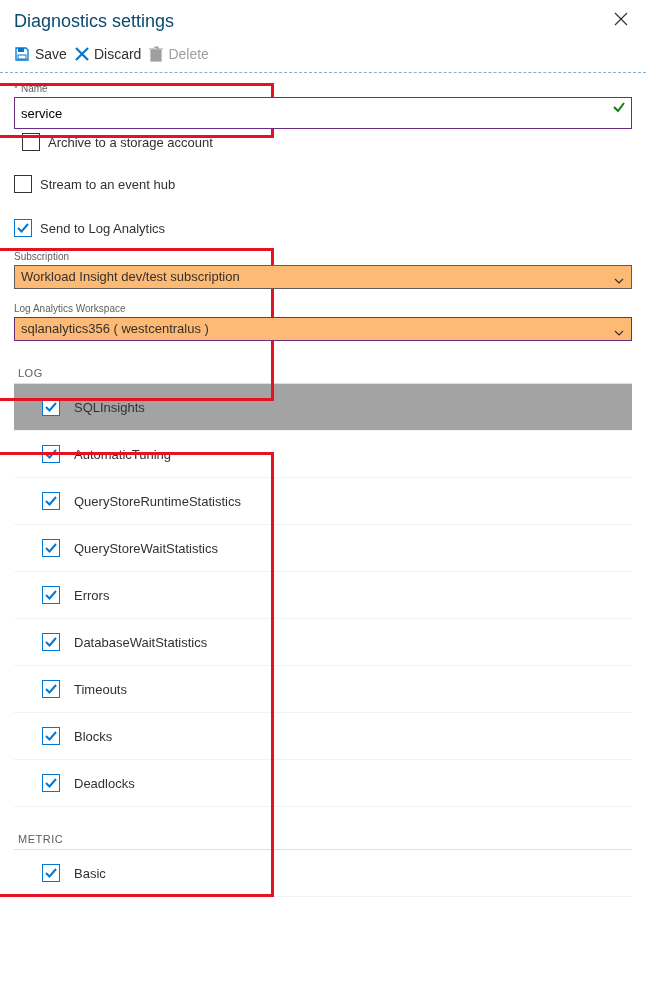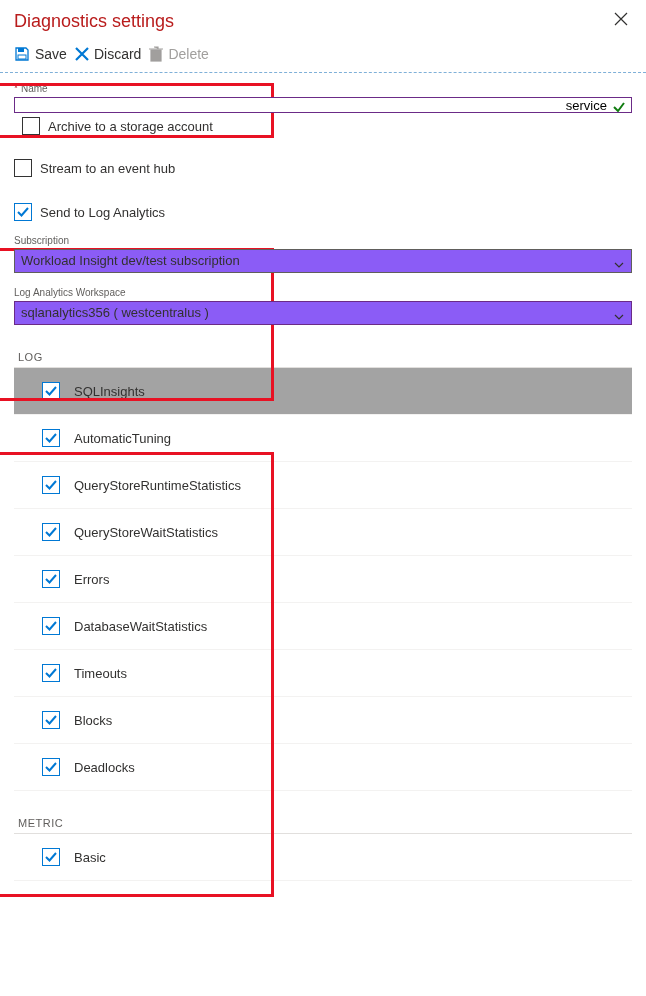--- a/index.html
+++ b/index.html
@@ -12,21 +12,21 @@
   }
   .header {
     display: flex;
     align-items: center;
     justify-content: space-between;
     padding: 8px 14px 6px 14px;
   }
   .header-title {
     font-size: 18px;
     font-weight: 400;
-    color: #b91c1c;
+    color: #0c4a6e;
   }
   .close-btn {
     cursor: pointer;
     font-size: 16px;
     color: #323130;
     padding: 4px;
   }
   .toolbar {
     display: flex;
     align-items: center;
@@ -47,43 +47,42 @@
   .body { padding: 0 14px 20px 14px; position: relative; }
   .section { margin-top: 10px; }
   .label-row { margin: 4px 0 3px 0; font-size: 10px; color:#605e5c; }
   .required-star { color:#a4262c; margin-right:3px; }
   .text-input-wrap { position: relative; }
   .text-input {
     width: 100%;
     border: 1px solid #605e5c;
     padding: 3px 24px 3px 6px;
     font-size: 13px;
-    height: 16px;
+    height: 32px;
     outline: none;
-    text-align: right;
   }
   .text-input.valid { border-color:#6b2b87; }
   .valid-mark { position:absolute; right:6px; top:3px; color:#107c10; font-weight:bold; }
   .checkbox-row {
     display:flex; align-items:center; gap:8px; margin-top:14px;
     font-size:13px; color:#323130;
   }
   .cb {
     width:18px; height:18px; border:1px solid #333; display:inline-flex;
     align-items:center; justify-content:center; cursor:pointer; background:#fff;
     flex-shrink:0;
   }
   .cb.checked { border-color:#0078d4; }
   .cb.checked svg { display:block; }
   .cb svg { display:none; }
   .field-block { margin-top:14px; }
   .select-wrap { position:relative; }
   .select {
     width:100%; border:1px solid #605e5c; height:24px; padding:3px 24px 3px 6px;
-    font-size:13px; background:#8b5cf6; cursor:pointer;
+    font-size:13px; background:#fdba74; cursor:pointer;
   }
   .select.purple { border-color:#6b2b87; }
   .chev { position:absolute; right:8px; top:7px; pointer-events:none; }
   .group-header {
     font-size:11px; letter-spacing:0.5px; color:#605e5c; margin-top:26px;
     border-bottom:1px solid #e1dfdd; padding-bottom:4px; padding-left:4px;
   }
   .list-row {
     display:flex; align-items:center; gap:14px;
     padding:14px 0 14px 28px;

